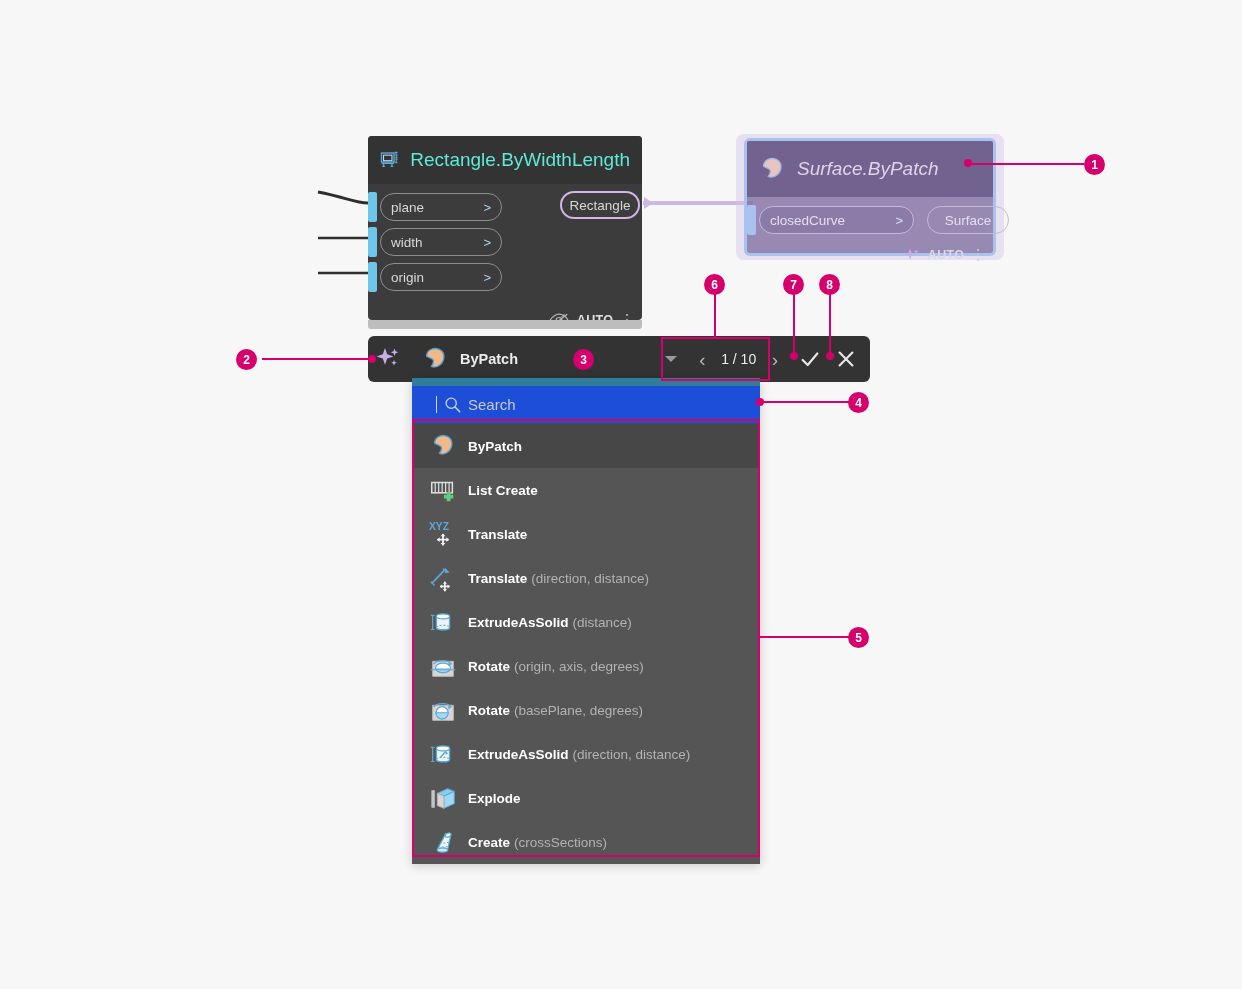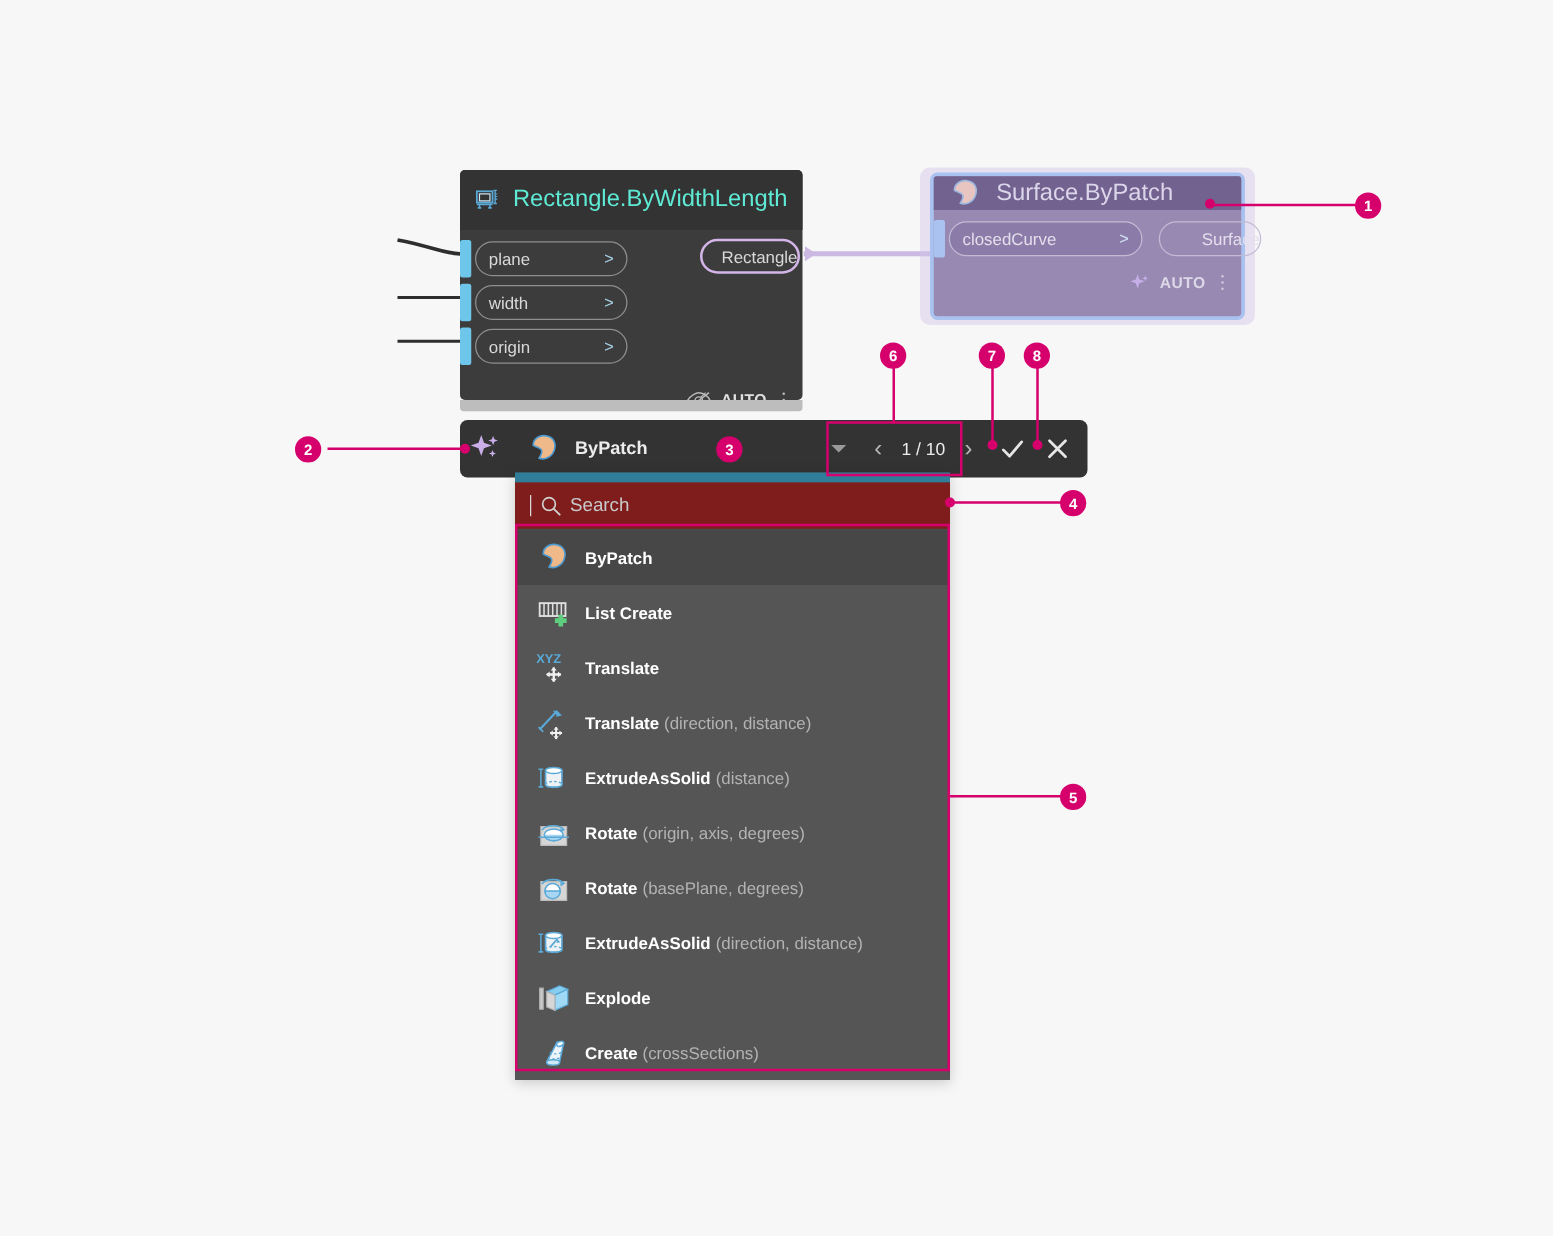--- a/index.html
+++ b/index.html
@@ -59,21 +59,21 @@
     background: #6ec6ea;
     border-radius: 2px;
   }
   .out-port {
     position: absolute;
     height: 28px;
     border: 1px solid #8e8e8e;
     border-radius: 14px;
     color: #d8d8d8;
     font-size: 13.5px;
-    display: flex; align-items: center; justify-content: flex-end;
+    display: flex; align-items: center; justify-content: center;
   }
   .out-port.highlight {
     border: 2px solid #d3b5e8;
     background: #3c3c3c;
   }
   .node-footer {
     display: flex; align-items: center; justify-content: flex-end;
     height: 34px; padding-right: 10px; gap: 8px;
   }
   .auto-label {
@@ -143,22 +143,22 @@
   .tool-btn { width: 36px; display: flex; justify-content: center; align-items: center; }
 
   
   .dropdown {
     position: absolute;
     background: #4e4e4e;
     box-shadow: 0 2px 10px rgba(0,0,0,.18);
   }
   .dd-accent { height: 8px; background: #2f7d99; }
   .dd-search {
-    height: 38px; background: #7f1d1d;
-    display: flex; align-items: center; padding-left: 12px;
+    height: 38px; background: #1d4ed8;
+    display: flex; align-items: center; padding-left: 24px;
     border-bottom: 1px solid #4a4a4a;
   }
   .caret-bar { width: 1px; height: 17px; background: #d8d8d8; margin-right: 7px; }
   .dd-search-text { color: #c9c9c9; font-size: 15px; margin-left: 7px; }
   .dd-list { background: #555555; }
   .dd-item {
     display: flex; align-items: center;
     height: 44px; padding-left: 16px;
   }
   .dd-item.selected { background: #474747; }
@@ -254,21 +254,21 @@
             <i></i>
             <i></i>
           </div>
       </div>
     </div>
   </div>
   <div class="node-shadow" style="left:368px; top:320px; width:274px; height:9px;"></div>
 
   <div class="preview-glow" style="left:736px; top:134px; width:268px; height:126px;"></div>
   <div class="node preview" id="node-surface" style="left:744px; top:138px; width:252px; height:118px;">
-    <div class="node-header" style="height:27px;">
+    <div class="node-header" style="height:56px;font-style:italic;">
       <svg class="ai-node-icon" viewBox="0 0 32 32">
         <path d="M7 13 C7 7, 13 4, 18 5 C24 6, 27 11, 25 17 C23 23, 17 26, 12 24 C14 21, 15 19, 14 17 C13 15, 10 15, 7 13 Z" fill="#e8c5c0" stroke="#9fb8e0" stroke-width="1.4"></path>
       </svg>
       <span class="node-title">Surface.ByPatch</span>
     </div>
     <div class="node-body">
       <div class="port-row">
         <div class="port-tab"></div>
         <div class="in-port" style="width:155px;text-align:center;">
           <span>closedCurve</span>

